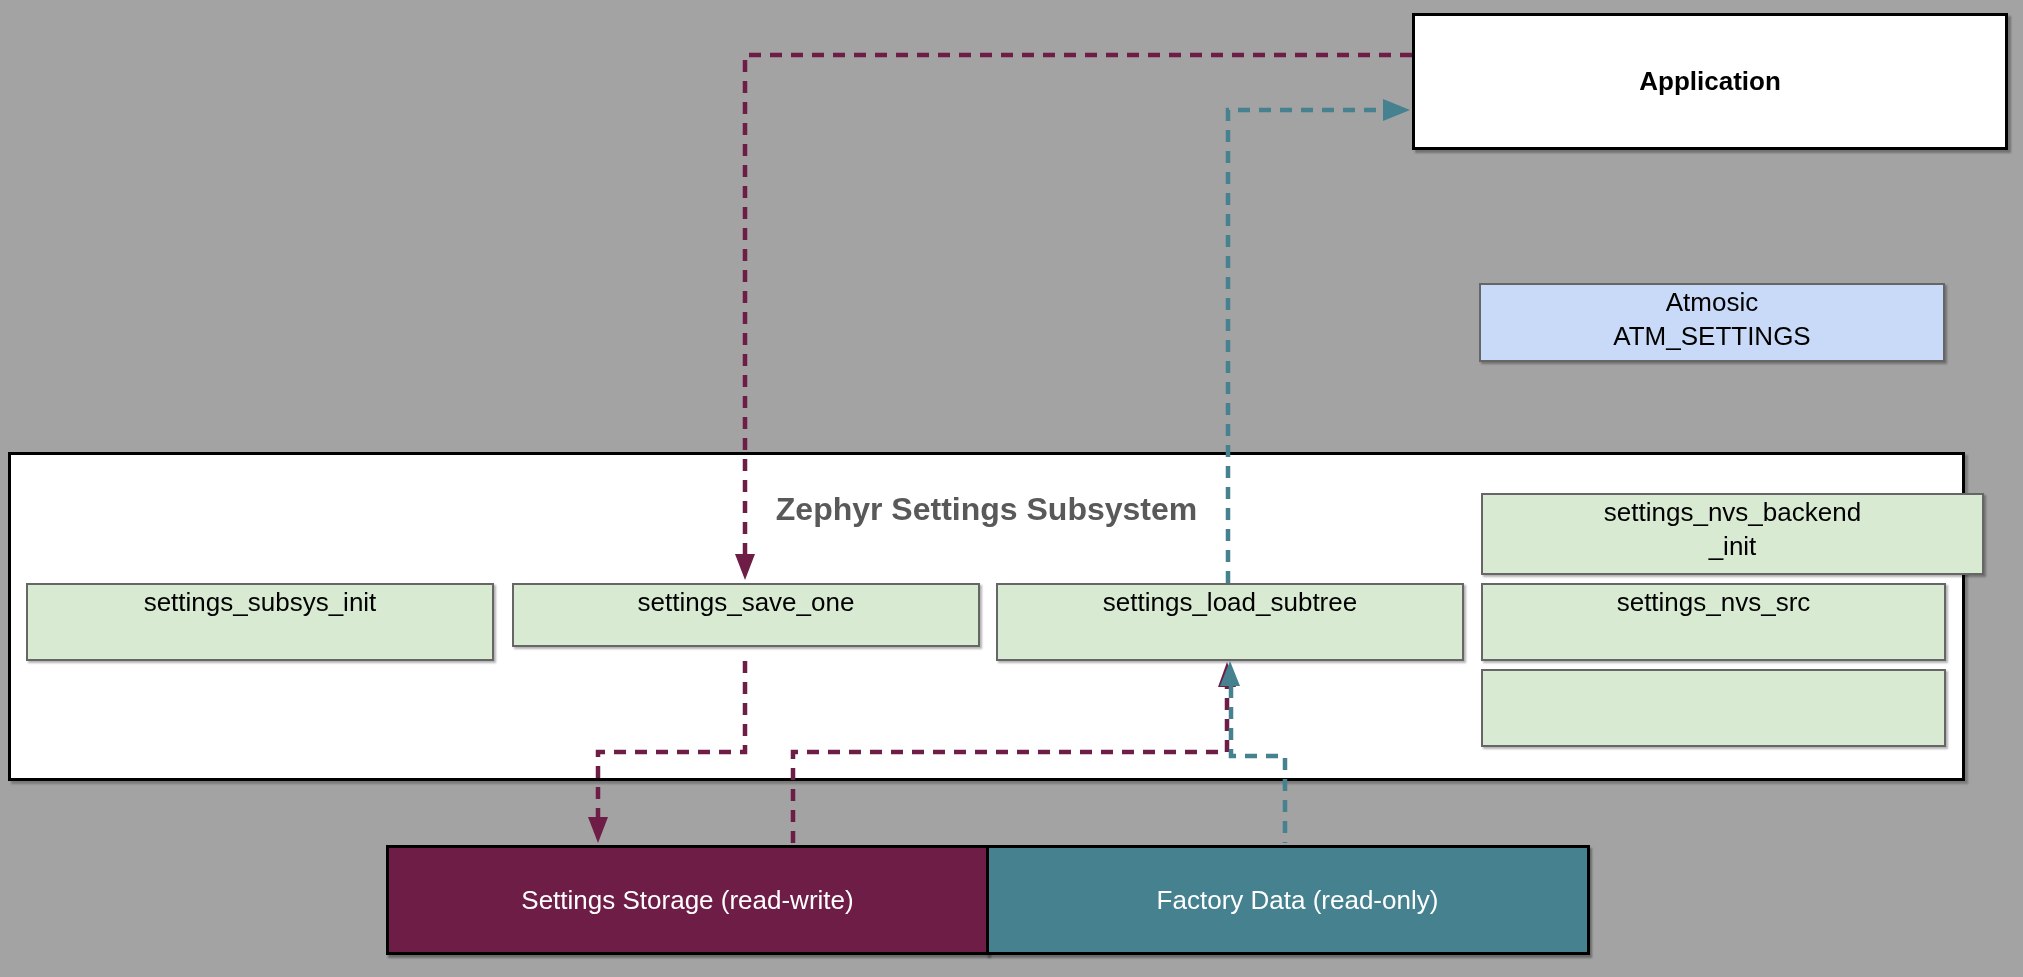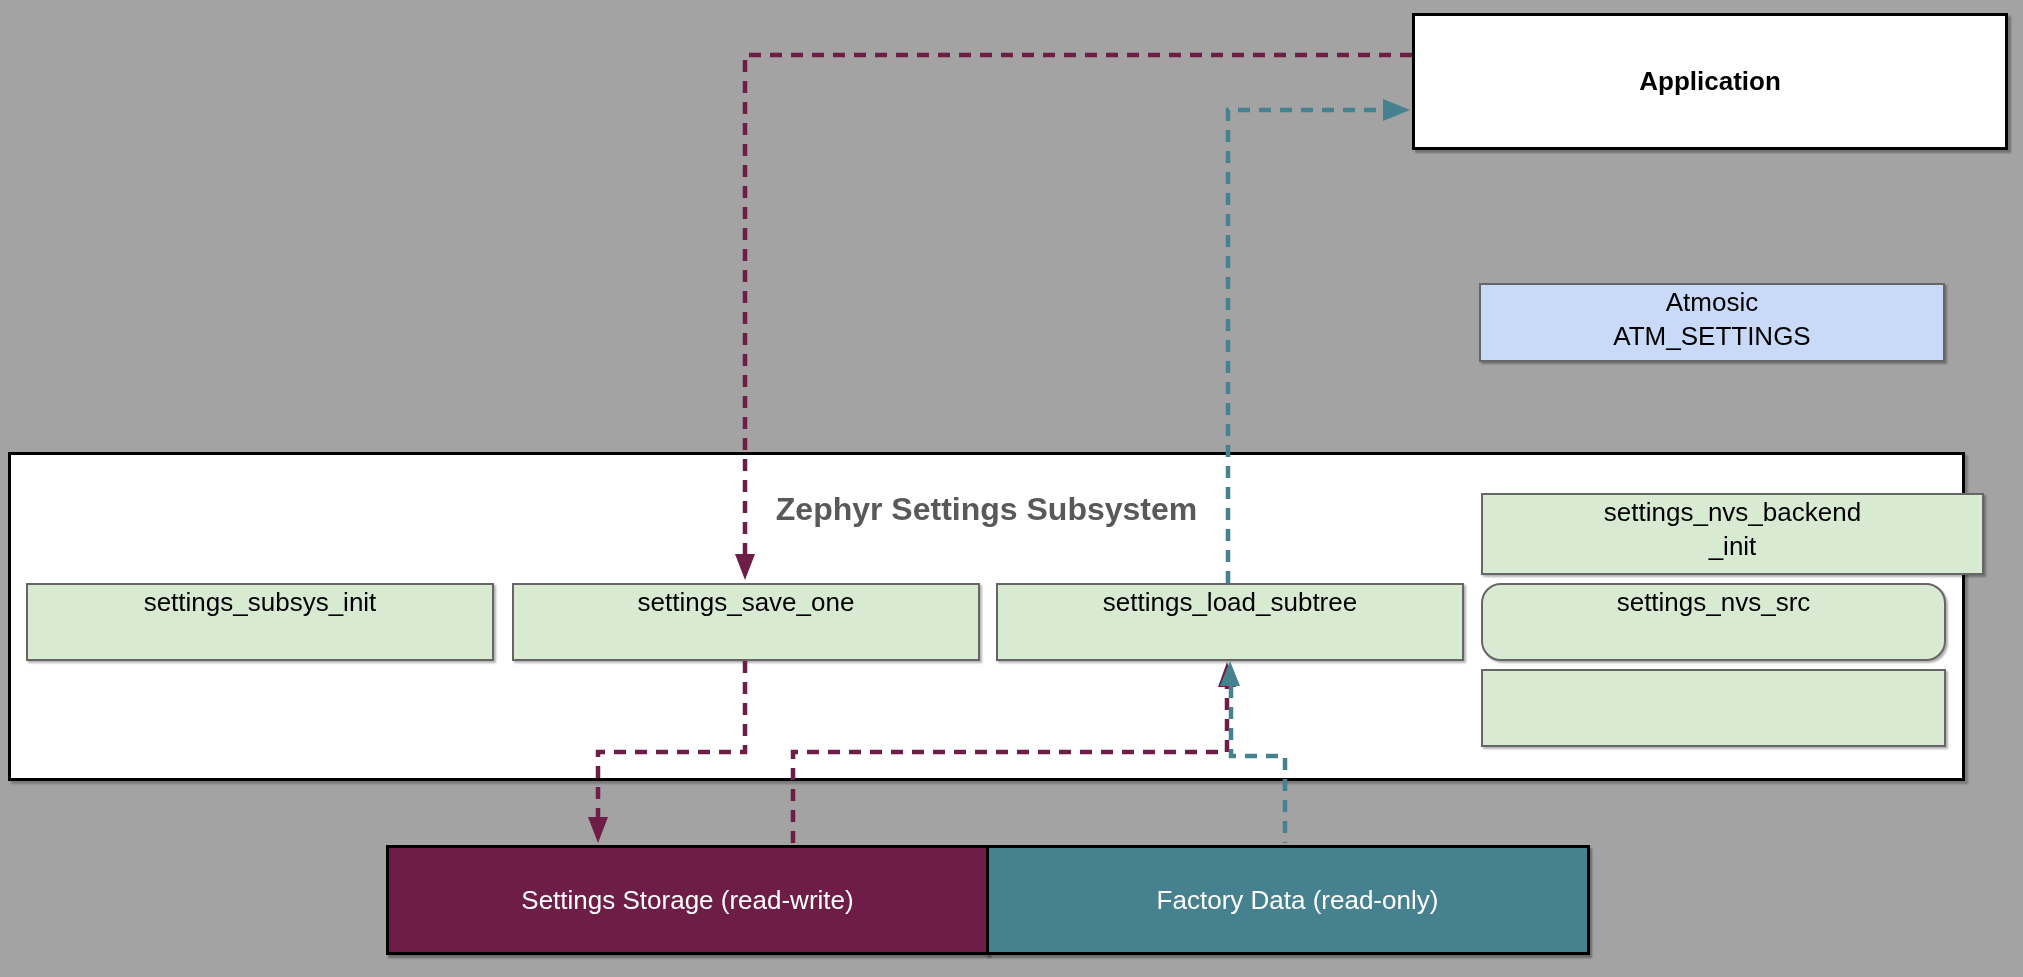--- a/index.html
+++ b/index.html
@@ -108,42 +108,42 @@
   <div class="blackbox subsystem-box">
     <div class="subsystem-title">Zephyr Settings Subsystem</div>
   </div>
 
   <div class="component" style="left:26px; top:583px; width:468px; height:78px;">
     <span class="cell-l"></span>
     <span class="cell-m">settings_subsys_init</span>
     <span class="cell-r"></span>
   </div>
 
-  <div class="component" style="left:512px; top:583px; width:468px; height:78px;">
+  <div class="component" style="left:512px; top:583px; width:468px; height:64px;">
     <span class="cell-l"></span>
     <span class="cell-m">settings_save_one</span>
     <span class="cell-r"></span>
   </div>
 
   <div class="component" style="left:996px; top:583px; width:468px; height:78px;">
     <span class="cell-l"></span>
     <span class="cell-m">settings_load_subtree</span>
     <span class="cell-r"></span>
   </div>
 
   <div class="component" style="left:1481px; top:493px; width:503px; height:82px;">
     <span class="cell-l"></span>
     <span class="cell-m">
       <span>settings_nvs_backend</span>
       <span>_init</span>
     </span>
     <span class="cell-r"></span>
   </div>
 
-  <div class="component" style="left:1481px; top:583px; width:465px; height:78px;border-radius:20px;">
+  <div class="component" style="left:1481px; top:583px; width:465px; height:78px;">
     <span class="cell-l"></span>
     <span class="cell-m">settings_nvs_src</span>
     <span class="cell-r"></span>
   </div>
 
   <div class="component" style="left:1481px; top:669px; width:465px; height:78px;">
     <span class="cell-l"></span>
     <span class="cell-r"></span>
   </div>
 

